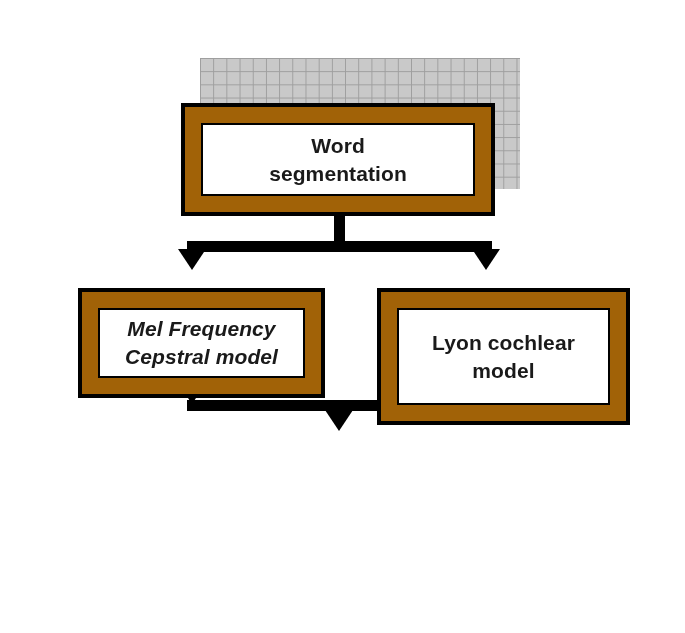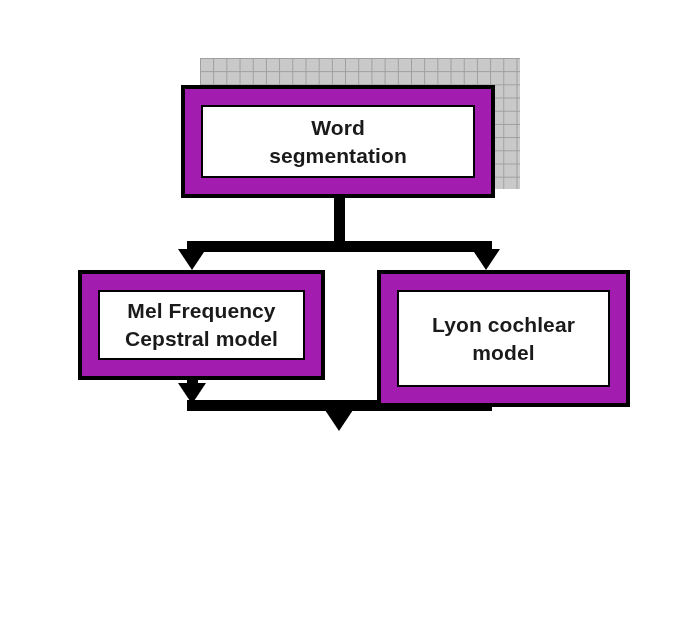--- a/index.html
+++ b/index.html
@@ -29,24 +29,25 @@
       linear-gradient(to bottom, #9e9e9e 1px, transparent 1px);
     background-size: 13.2px 13.2px;
     background-position: 0 0;
     z-index: 1;
   }
 
   
   .node {
     position: absolute;
     z-index: 3;
-    background: #a21caf;
+    background: #a16207;
     border: 4px solid #000000;
     box-sizing: border-box;
     padding: 16px;
+    margin-top: 18px;
   }
   .node-inner {
     width: 100%;
     height: 100%;
     border: 2px solid #000000;
     box-sizing: border-box;
     background: #ffffff;
     display: flex;
     align-items: center;
     justify-content: center;
@@ -102,21 +103,21 @@
   <div class="bar" style="left:334px; top:198px; width:11px; height:52px;"></div>
 
   <div class="bar" style="left:187px; top:241px; width:305px; height:11px;"></div>
 
   <div class="bar" style="left:187px; top:241px; width:11px; height:13px;"></div>
   <div class="arrowhead" style="left:178px; top:249px;"></div>
 
   <div class="bar" style="left:481px; top:241px; width:11px; height:13px;"></div>
   <div class="arrowhead" style="left:472px; top:249px;"></div>
 
-  <div class="node" style="left:78px; top:270px; width:247px; height:110px;">
+  <div class="node" style="left:78px; top:270px; width:247px; height:110px;font-style:italic;">
     <div class="node-inner">
       <span class="node-label">Mel Frequency
 Cepstral model</span>
     </div>
   </div>
 
   <div class="node" style="left:377px; top:270px; width:253px; height:137px;">
     <div class="node-inner">
       <span class="node-label">Lyon cochlear
 model</span>

